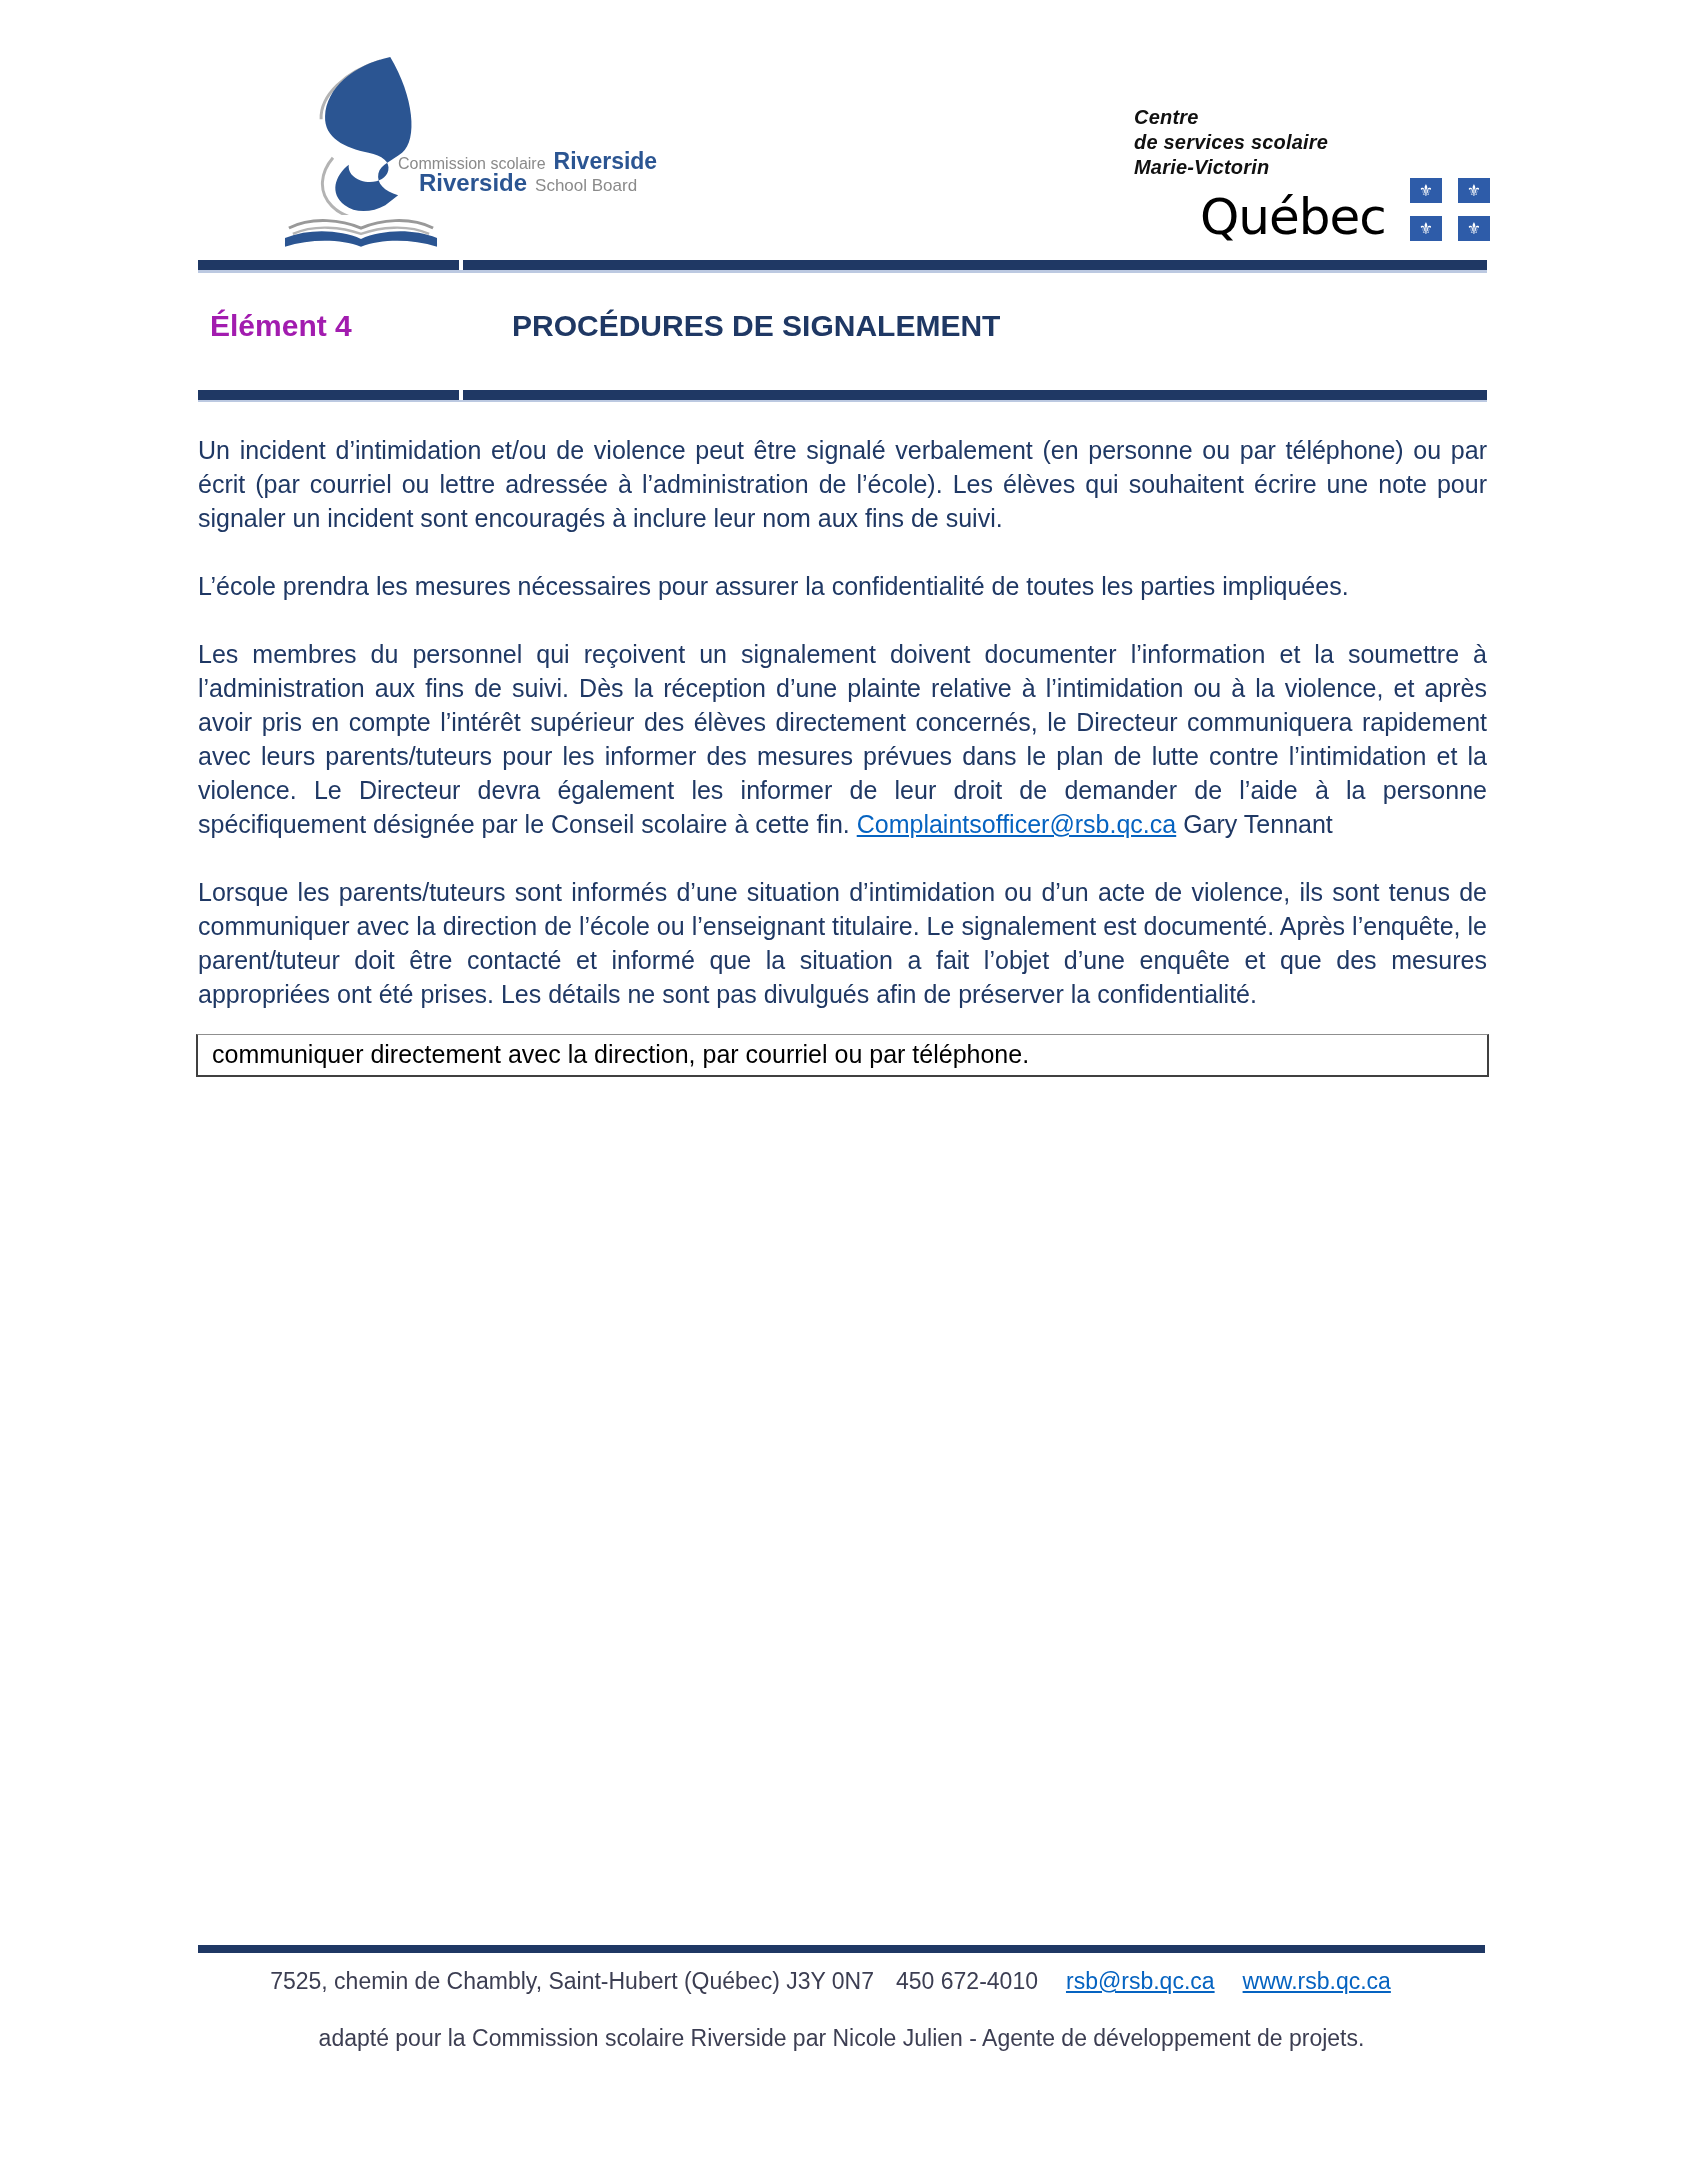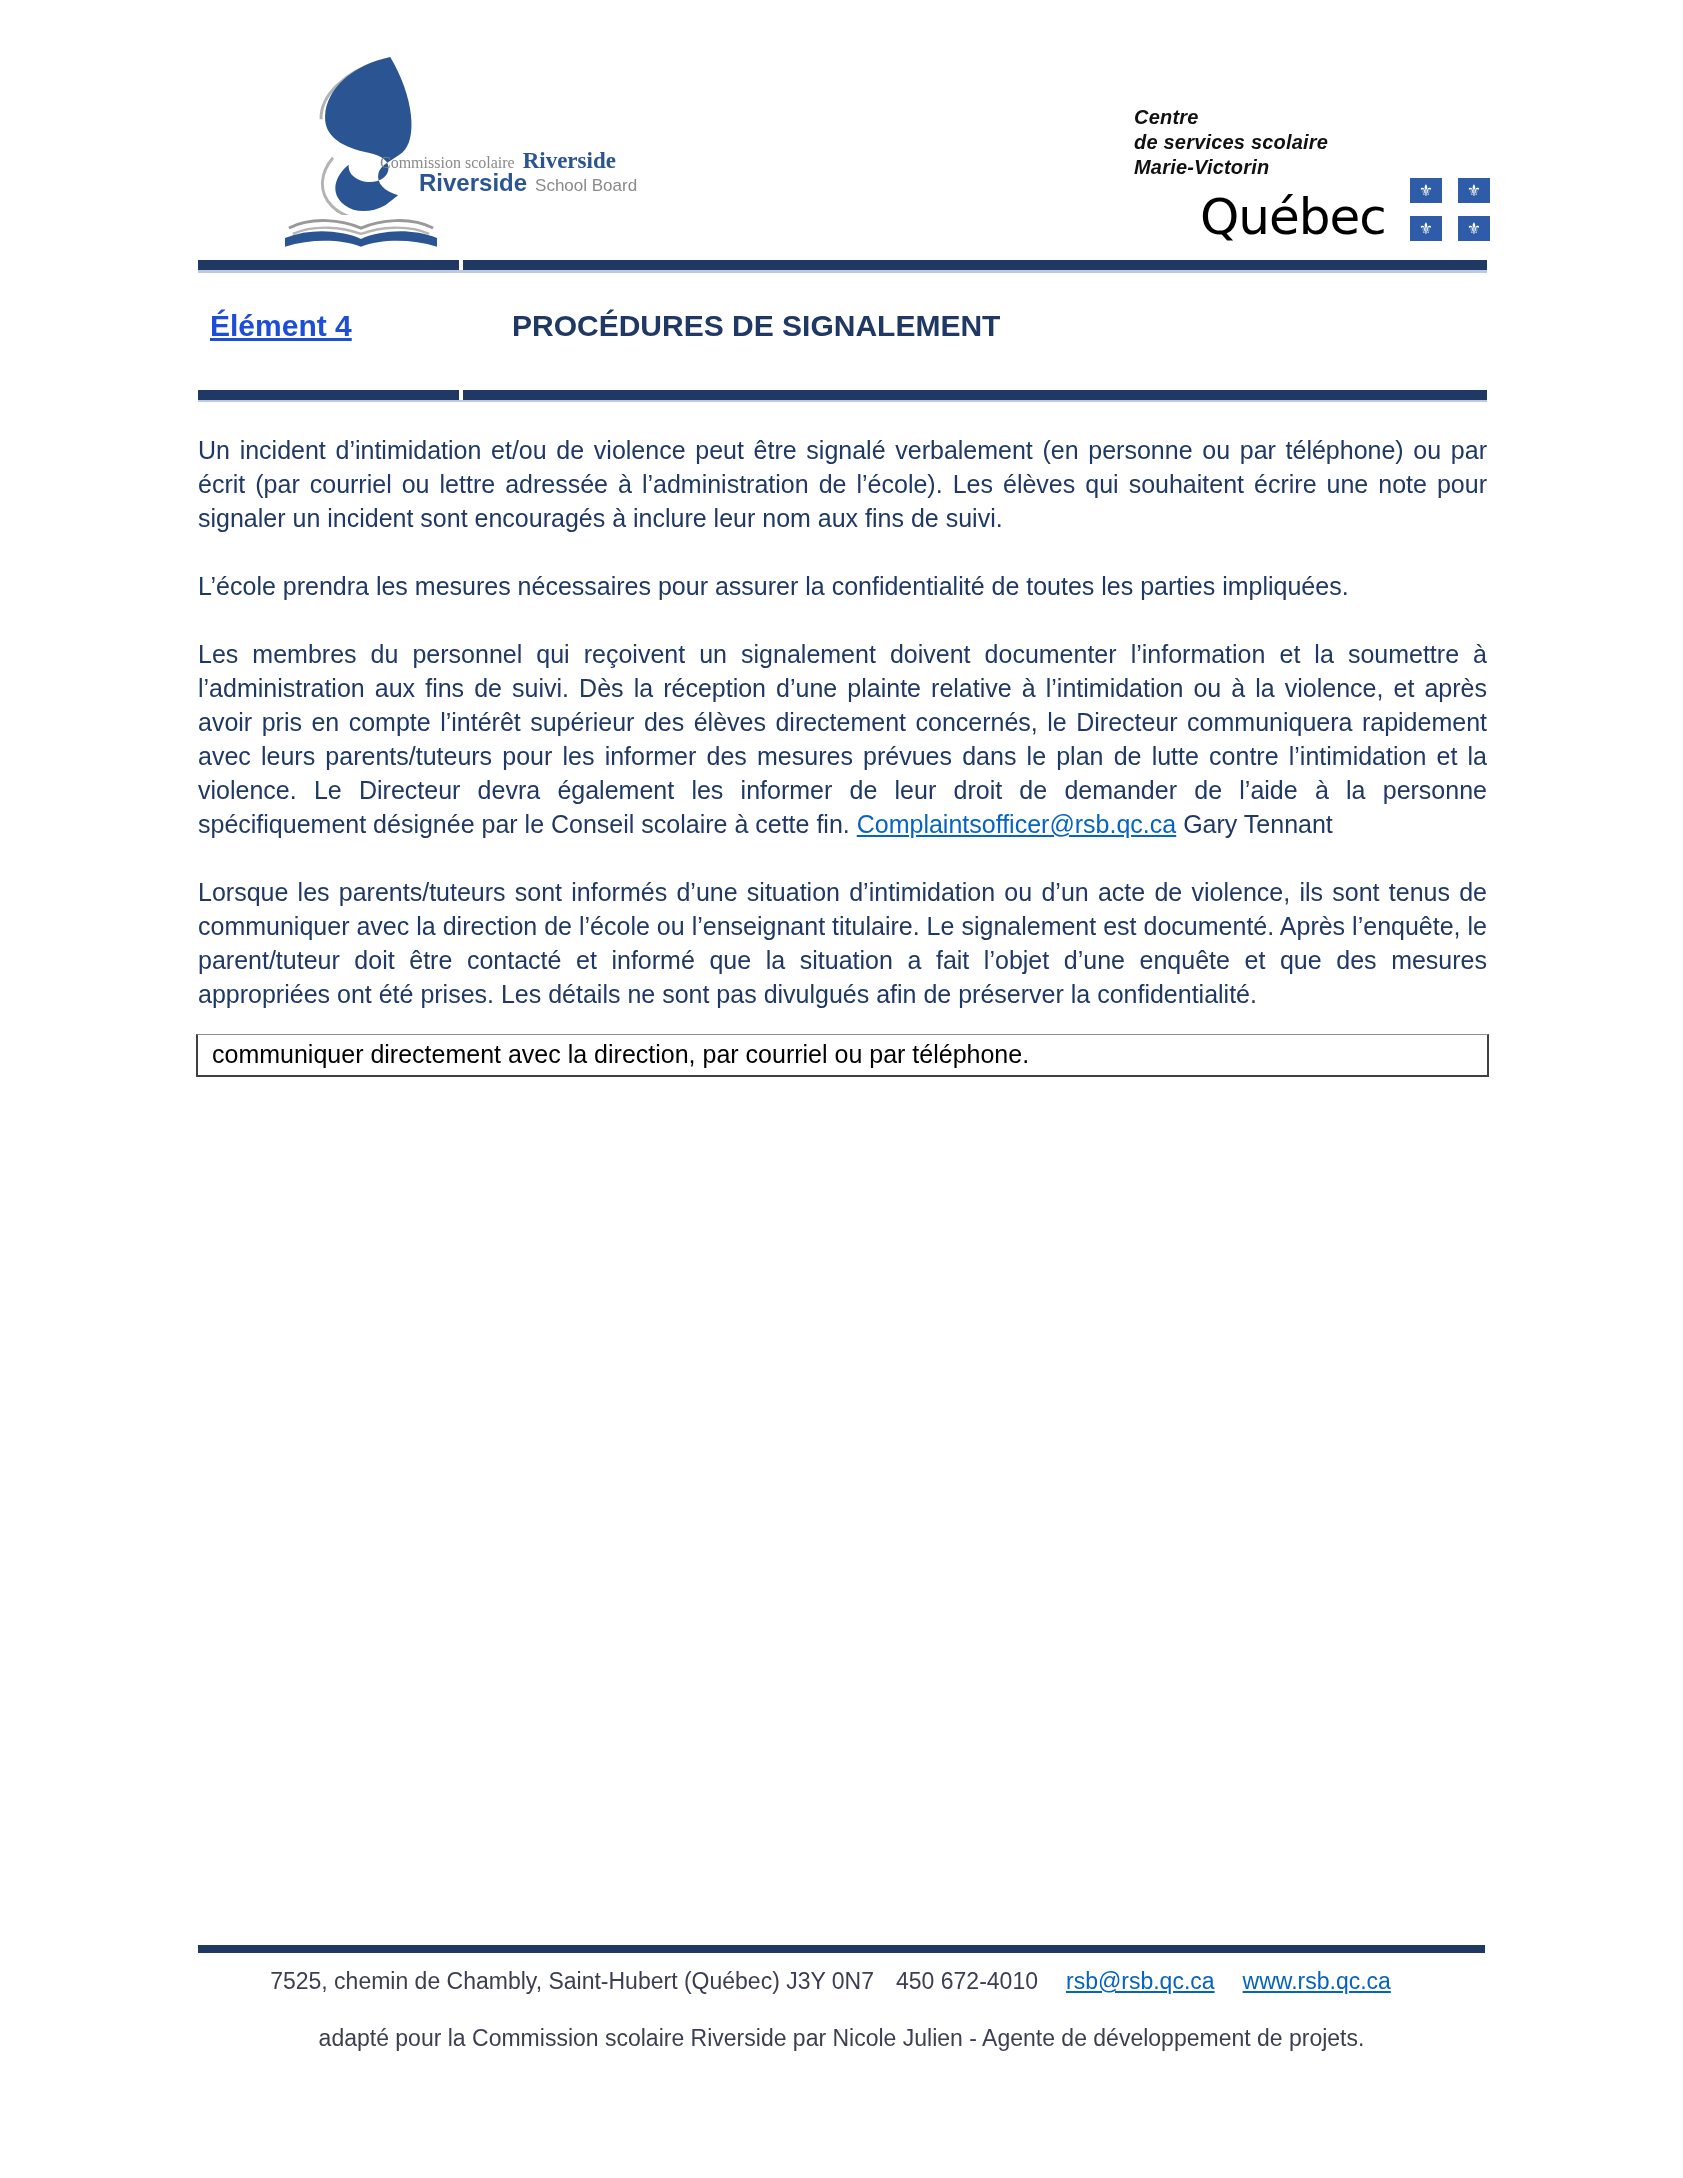--- a/index.html
+++ b/index.html
@@ -4,41 +4,41 @@
 <style>
   html,body{margin:0;padding:0;background:#e8e8e8;}
   .page{
     position:relative; width:1683px; height:2178px; background:#fff;
     font-family:"Liberation Sans",sans-serif; overflow:hidden;
     margin:0 auto;
   }
   
   .swoosh{position:absolute; left:295px; top:57px; width:149px; height:158px;}
   .book{position:absolute; left:283px; top:212px; width:156px; height:38px;}
-  .logo-line1{position:absolute; left:380px; top:148px; white-space:nowrap;font-family:Liberation Serif, serif;}
+  .logo-line1{position:absolute; left:398px; top:148px; white-space:nowrap;}
   .logo-line2{position:absolute; left:419px; top:169px; white-space:nowrap;}
   .lg-gray1{font-size:16px; color:#8a8a8a;}
   .lg-nav1{font-size:23px; font-weight:700; color:#2b5592; margin-left:8px;}
   .lg-nav2{font-size:24px; font-weight:700; color:#2b5592;}
   .lg-gray2{font-size:17px; color:#8a8a8a; margin-left:8px;}
   
   .css-mv{position:absolute; left:1134px; top:105px; font-size:20px; font-weight:700;
           font-style:italic; color:#111; line-height:25px; letter-spacing:0.2px;}
   .quebec-wordmark{position:absolute; left:1200px; top:188px; font-family:"DejaVu Sans",sans-serif;
           font-size:50px; color:#000; letter-spacing:-1px;}
   .flag-grid{position:absolute; left:1410px; top:178px; display:grid;
           grid-template-columns:32px 32px; grid-auto-rows:25px; column-gap:16px; row-gap:13px;}
   .flag{background:#2e5ca9; color:#fff; display:flex; align-items:center; justify-content:center;
           font-size:16px; line-height:1;}
   
   .rule-seg{position:absolute; height:10px; background:#1f3864;}
   .rule-underline{position:absolute; height:3px; background:#bcc9e1;}
   .footer-rule{position:absolute; left:198px; top:1945px; width:1287px; height:8px; background:#1f3864;}
   
-  .el-label{position:absolute; left:210px; top:309px; font-size:30px; font-weight:700; color:#1d4ed8;text-decoration:underline;}
+  .el-label{position:absolute; left:210px; top:309px; font-size:30px; font-weight:700; color:#a21caf;}
   .el-title{position:absolute; left:468px; top:309px; font-size:30px; font-weight:700; color:#1f3864;margin-left:44px;}
   
   .body-copy{position:absolute; left:198px; top:433px; width:1289px;}
   .body-copy p{margin:0 0 34px 0; font-size:25px; line-height:34px; color:#1f3864; text-align:justify;}
   a.doc-link{color:#0563c1; text-decoration:underline; cursor:pointer;}
   .note-box{
     position:absolute; left:196px; top:1034px; width:1293px; box-sizing:border-box;
     border:2px solid #404040; border-top:1px solid #8f8f8f;
     padding:2px 12px 4px 14px;
   }

